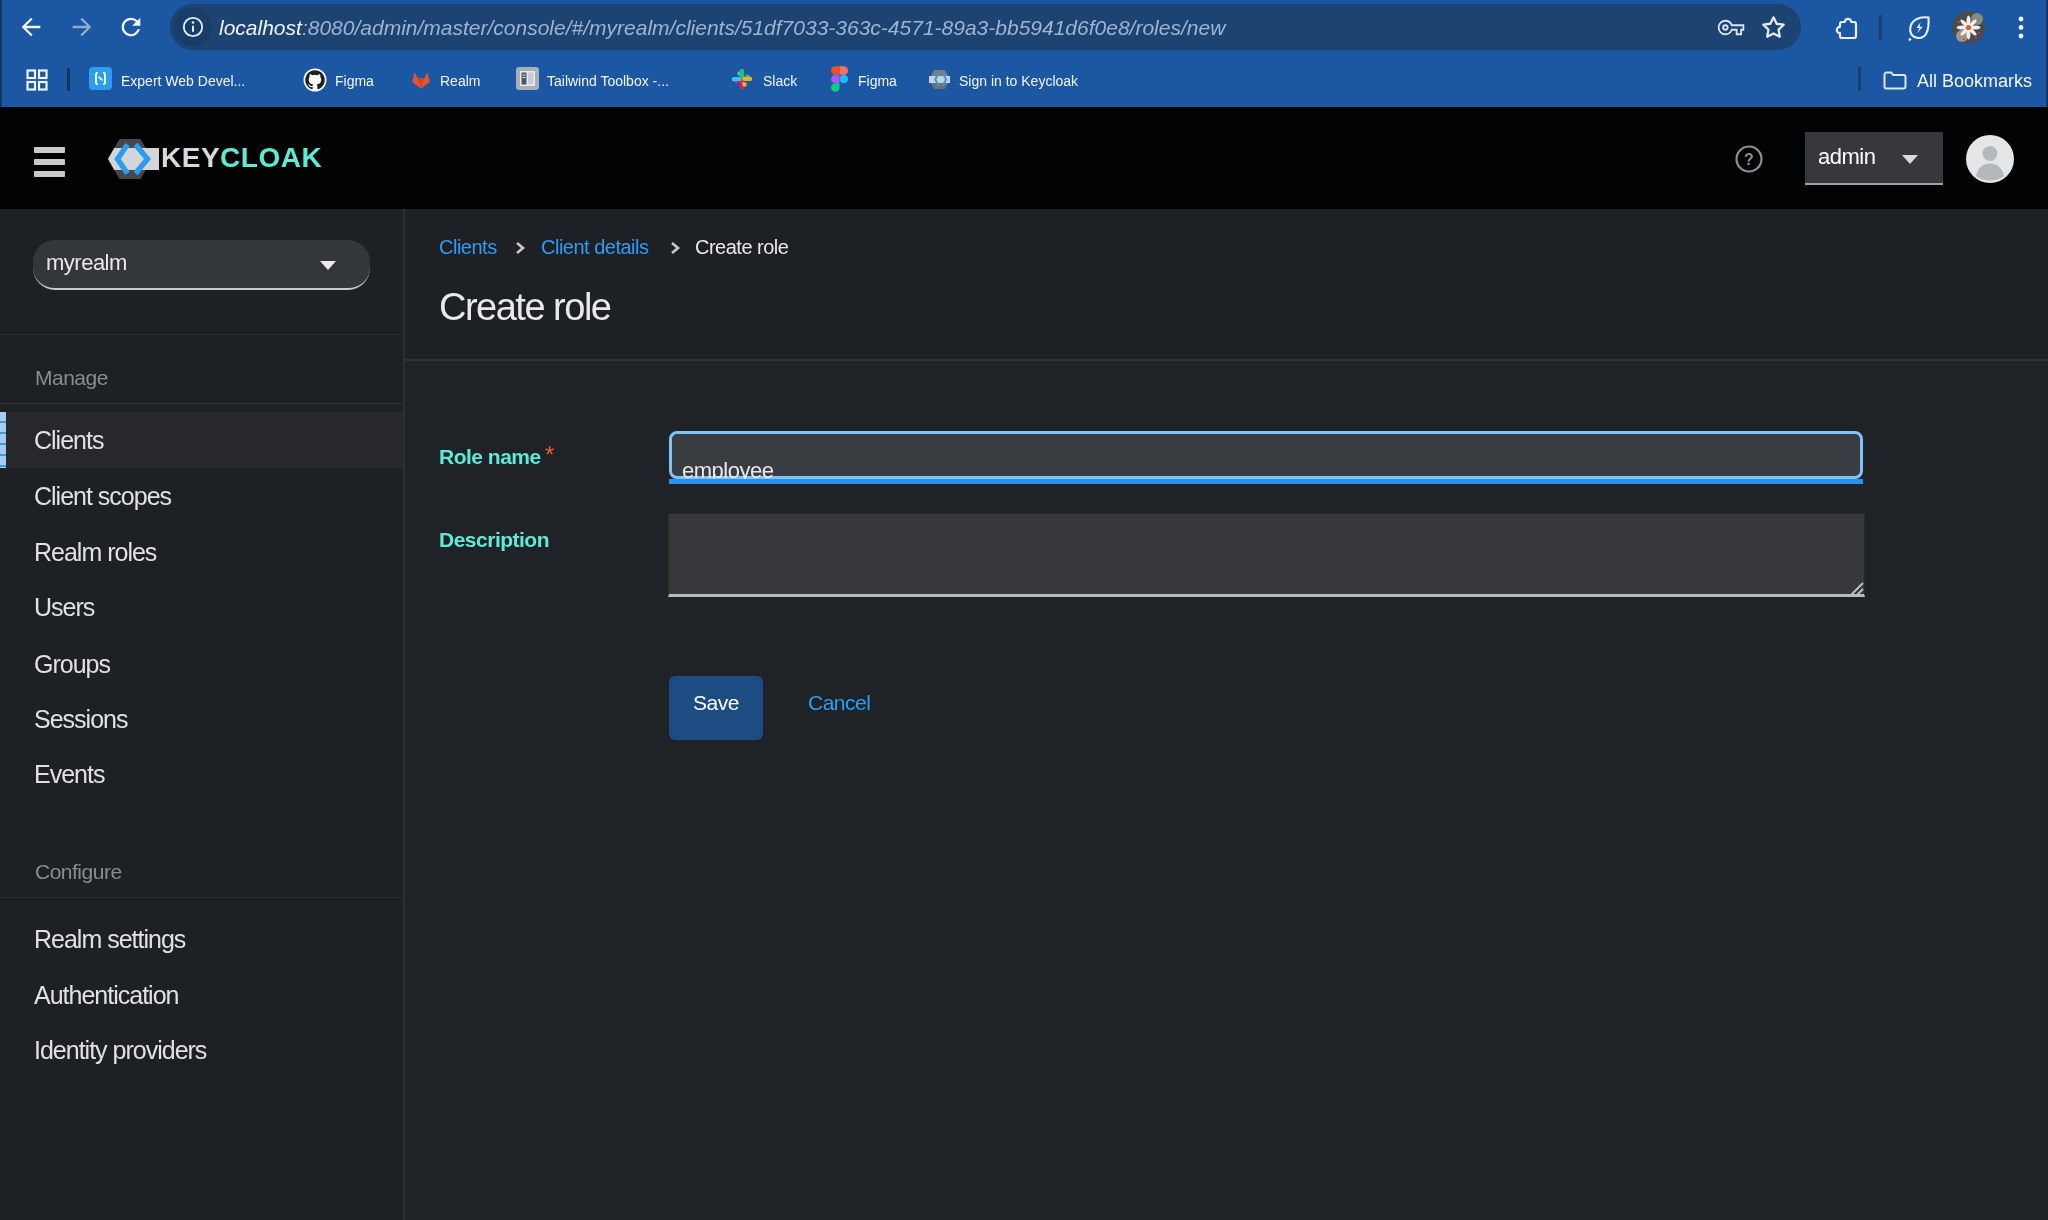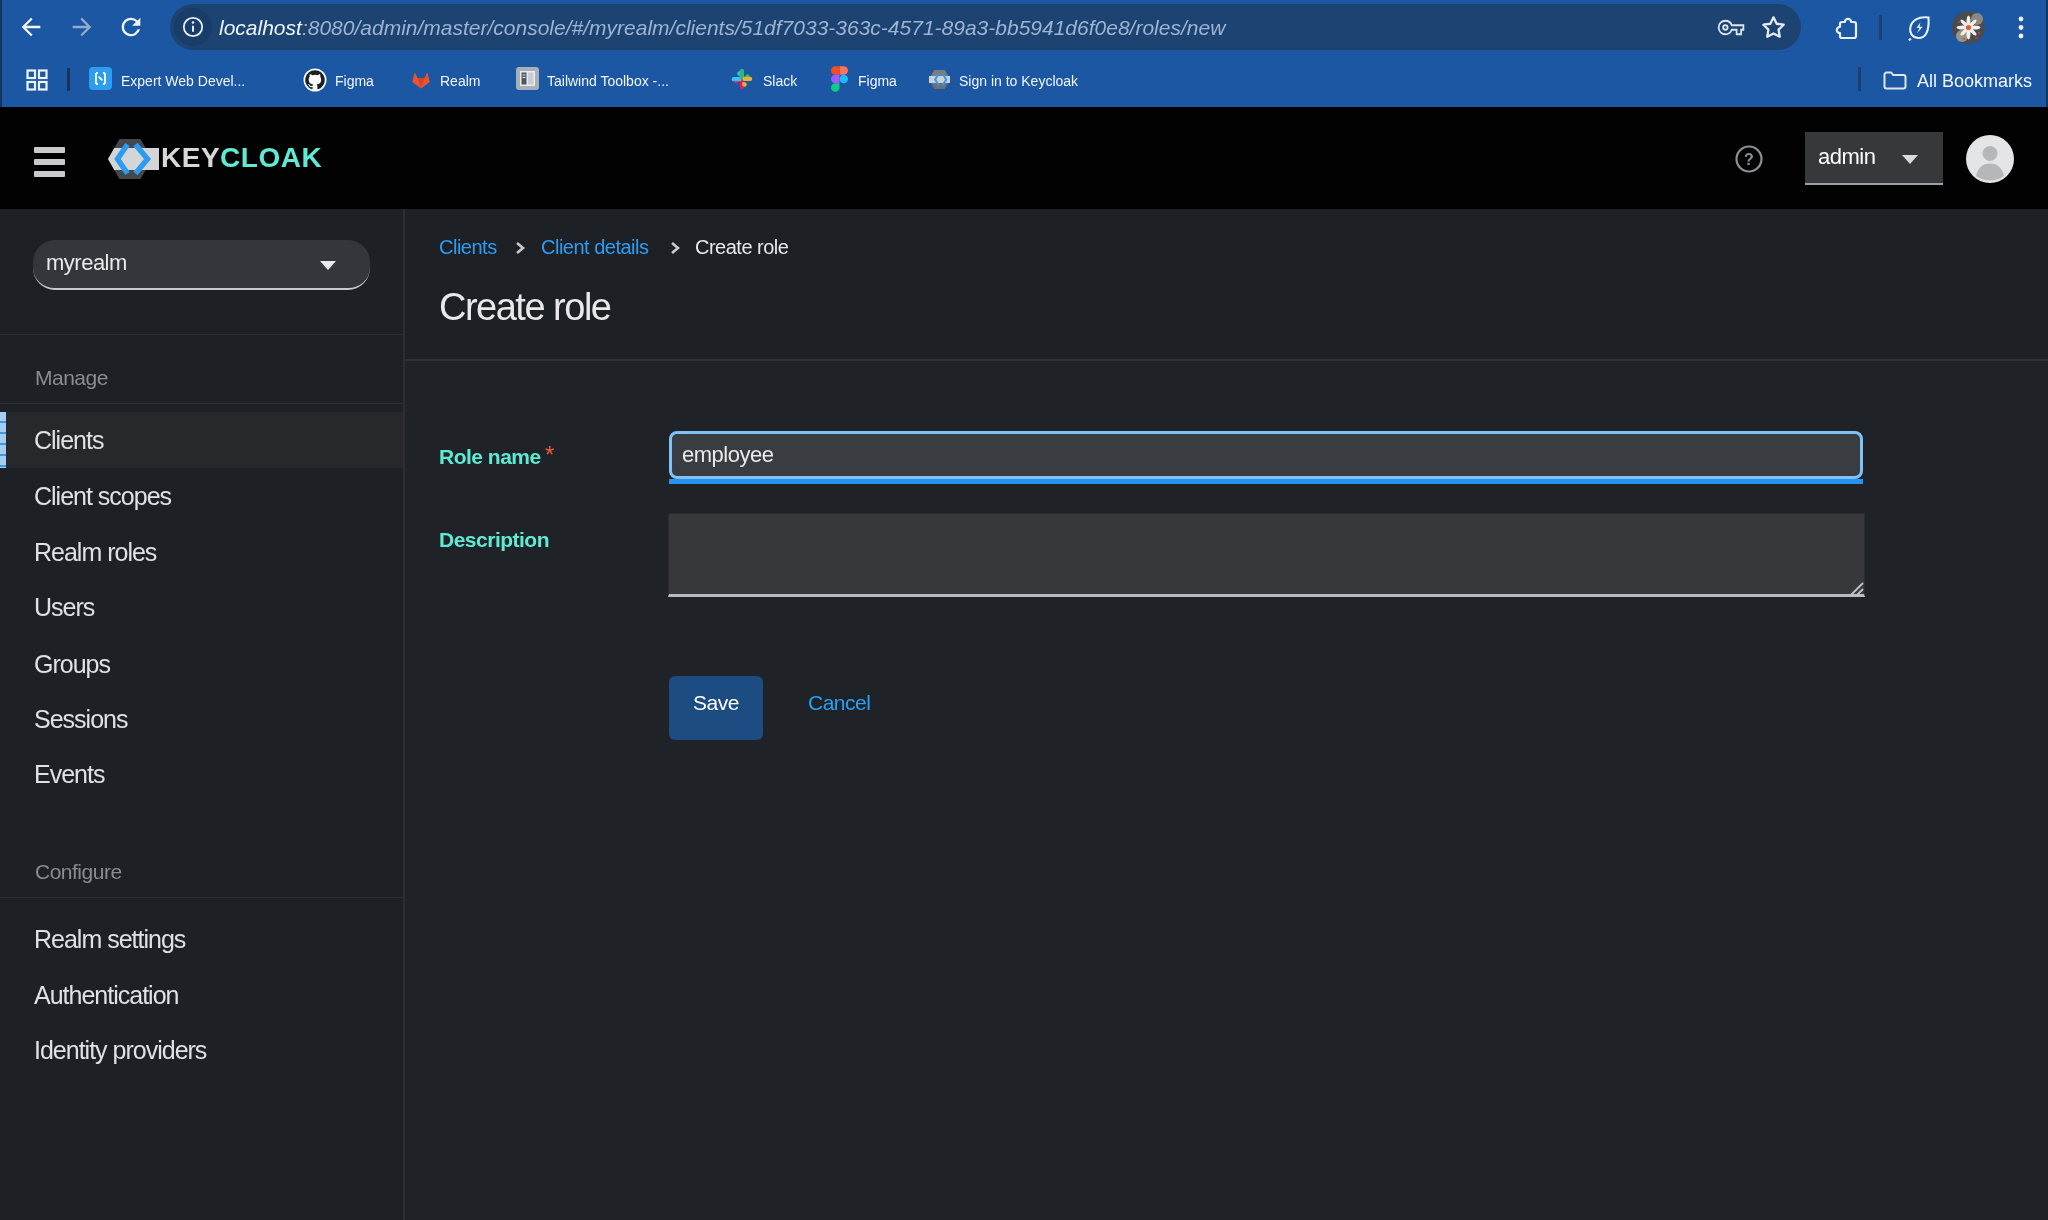--- a/index.html
+++ b/index.html
@@ -39,21 +39,21 @@
   
   #main { position:absolute; left:405px; top:209px; width:1643px; height:1011px; background:#1d2024; }
   #formband { position:absolute; left:0px; top:150px; width:1643px; height:861px; background:#1f2226; border-top:2px solid #2e3135; }
   .crumb { position:absolute; top:26px; font-size:20px; letter-spacing:-0.5px; line-height:24px; color:#e8e9ea; white-space:nowrap; }
   .crumb a { color:#2f9cf3; text-decoration:none; }
   .chev { position:absolute; top:32px; width:14px; height:14px; }
   #h1 { position:absolute; left:34px; top:76px; font-size:38px; letter-spacing:-1.5px; line-height:44px; font-weight:400; color:#e8e9ea; }
 
   .flabel { position:absolute; height:24px; line-height:24px; font-size:21px; letter-spacing:-0.5px; font-weight:700; color:#5eead4; }
   #rolein { position:absolute; left:264px; top:70px; width:1194px; height:48px; background:#393c40; border:3px solid #7fc2f8; border-radius:8px; }
-  #rolein span { position:absolute; left:10px; top:0; line-height:42px; font-size:22px; letter-spacing:-0.5px; color:#e8e9ea; }
+  #rolein span { position:absolute; left:10px; top:16px; line-height:42px; font-size:22px; letter-spacing:-0.5px; color:#e8e9ea; }
   #roleunder { position:absolute; left:264px; top:118px; width:1194px; height:5px; background:#2693f0; }
   #descta { position:absolute; left:263px; top:152px; width:1197px; height:84px; background:#36383c; border:1px solid #2a2c30; border-bottom:3px solid #b9bcbe; }
   #savebtn { position:absolute; left:264px; top:315px; width:94px; height:64px; background:#1d4c82; border-radius:6px; color:#fff; font-size:21px; letter-spacing:-0.5px; text-align:center; line-height:53px; }
   #cancel { position:absolute; left:403px; top:315px; font-size:21px; letter-spacing:-0.5px; color:#2aa0f4; line-height:53px; }
 </style>
 </head>
 <body>
 <div id="page">
 
   <div id="toolbar"></div>

